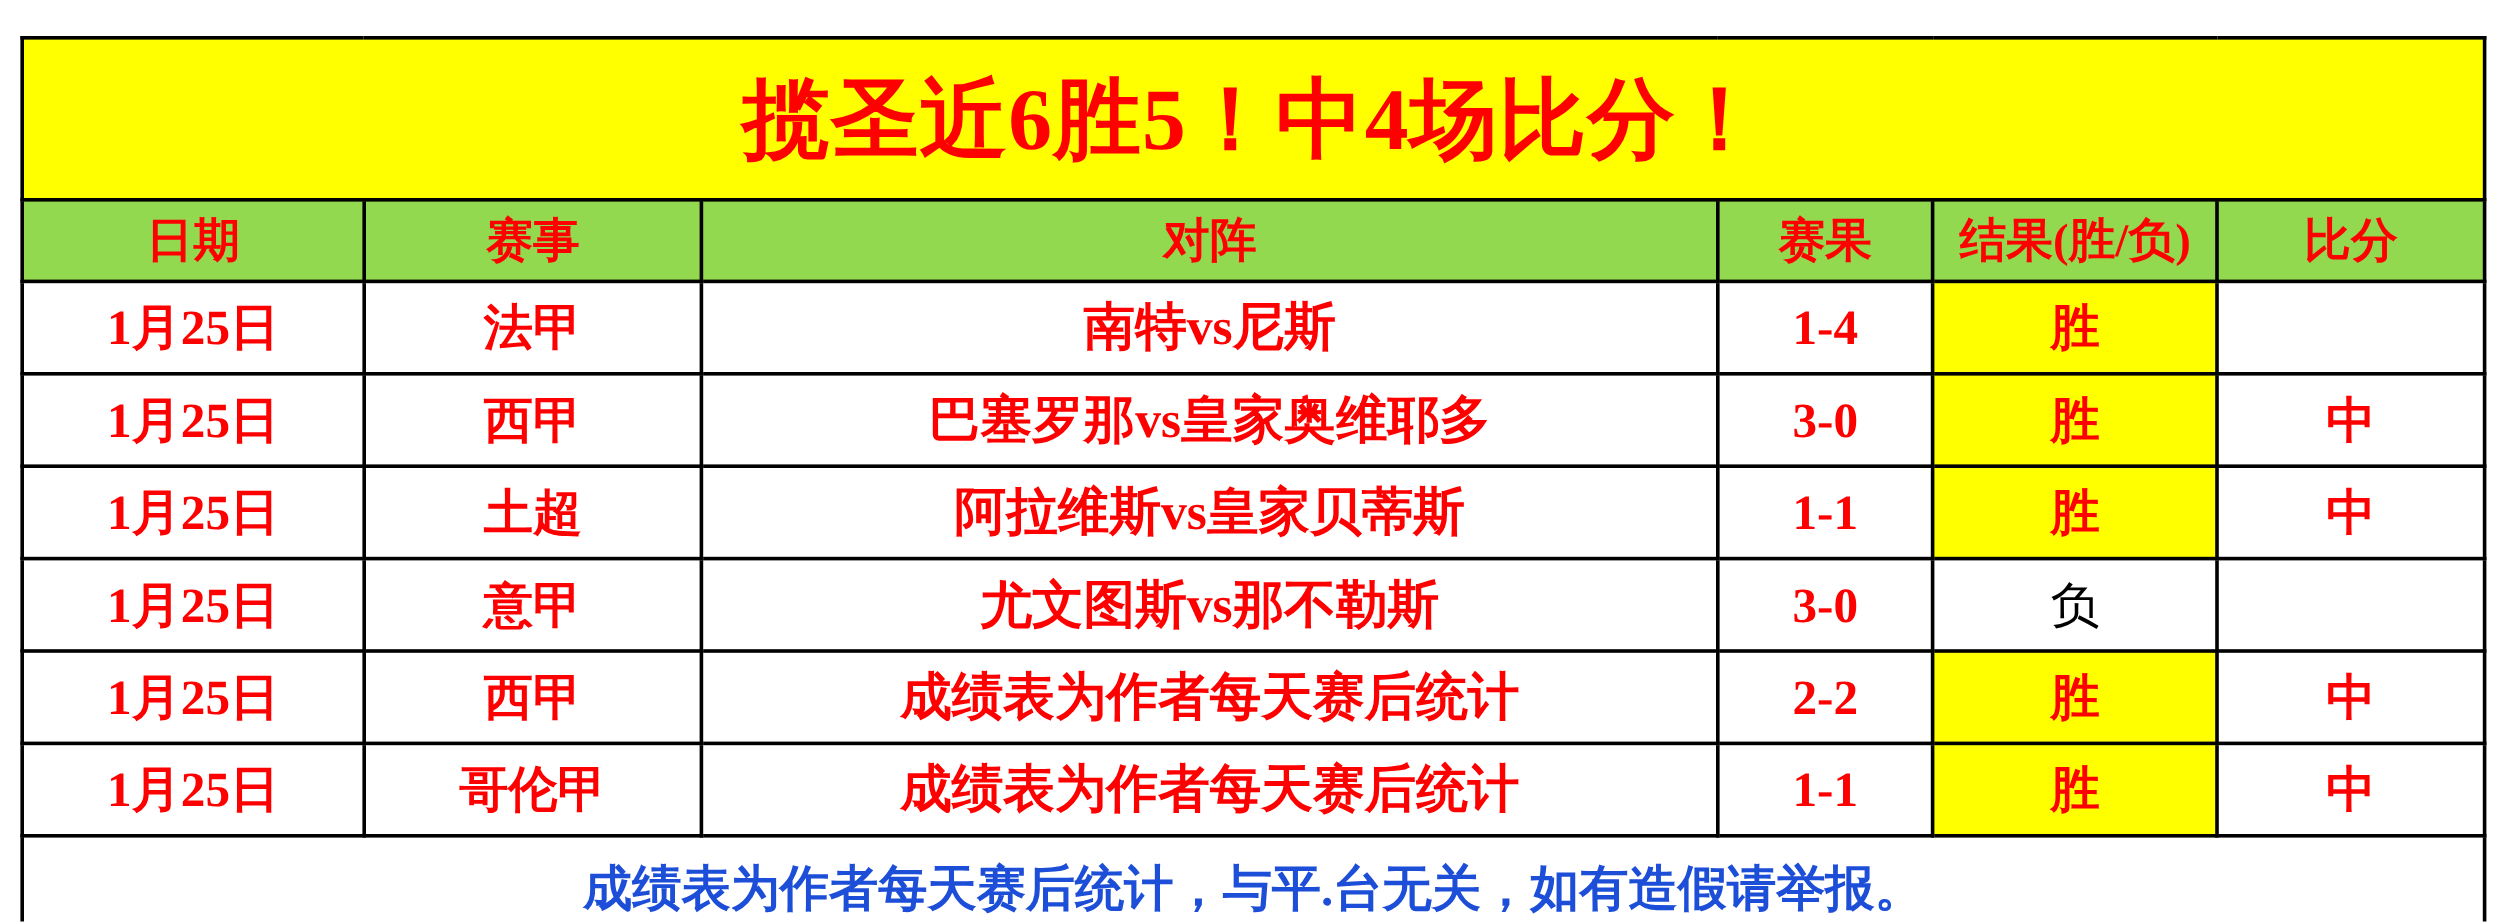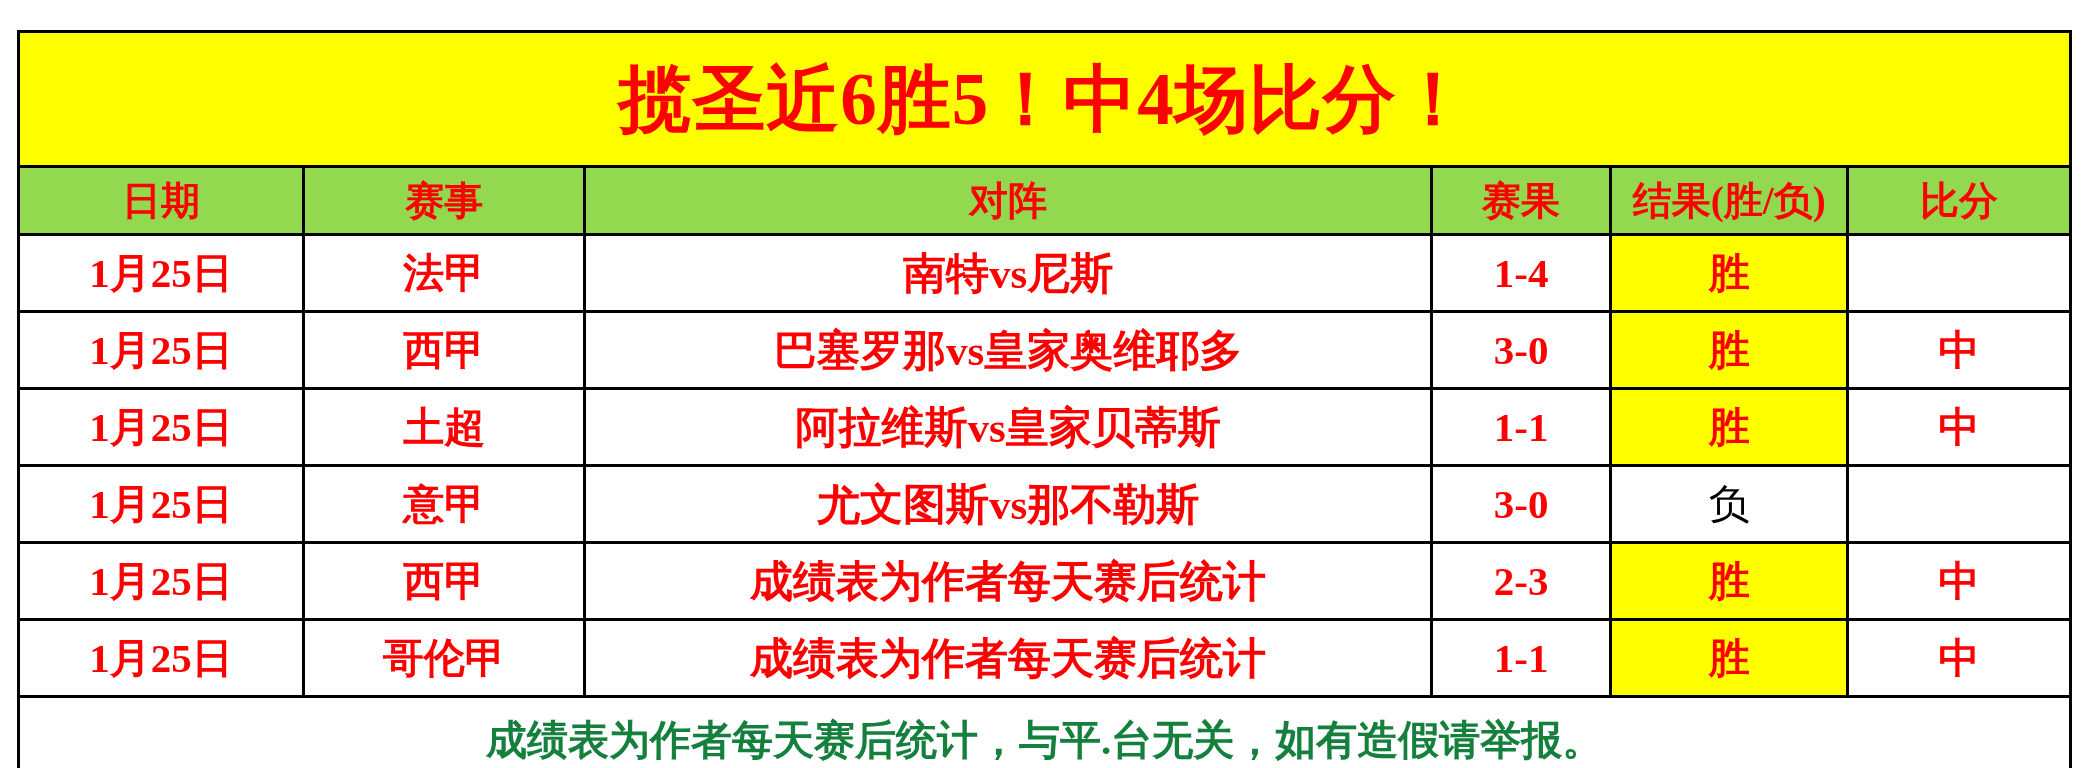--- a/index.html
+++ b/index.html
@@ -96,21 +96,21 @@
   }
 
   
   .note-cell {
     height: 88px;
     background: #ffffff !important;
   }
   .note-text {
     font-size: 41px;
     font-weight: bold;
-    color: #15803d;
+    color: #1d4ed8;
   }
 
   
   .c-date   { width: 243px; }
   .c-league { width: 240px; }
   .c-match  { width: 722px; }
   .c-score  { width: 153px; }
   .c-result { width: 202px; }
   .c-hit    { width: 190px; }
 </style>
@@ -245,21 +245,21 @@
         <td>
           <span class="cell-text">1月25日</span>
         </td>
         <td>
           <span class="cell-text">西甲</span>
         </td>
         <td>
           <span class="cell-text big">成绩表为作者每天赛后统计</span>
         </td>
         <td>
-          <span class="cell-text">2-3</span>
+          <span class="cell-text">2-2</span>
         </td>
         <td class="win-cell">
           <span class="cell-text">胜</span>
         </td>
         <td>
           <span class="cell-text">中</span>
         </td>
       </tr>
 
       <tr class="data-row">

